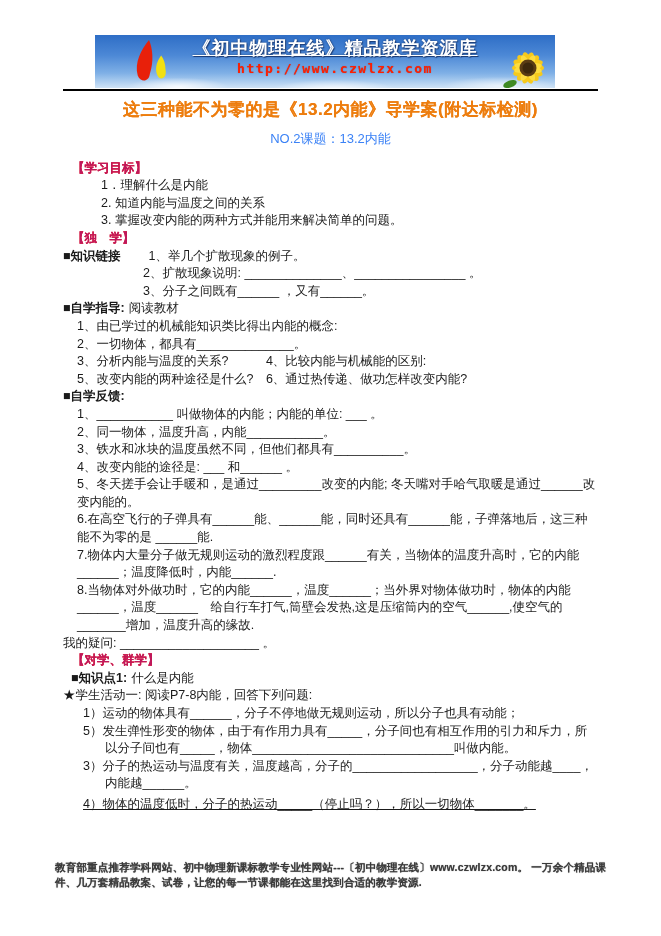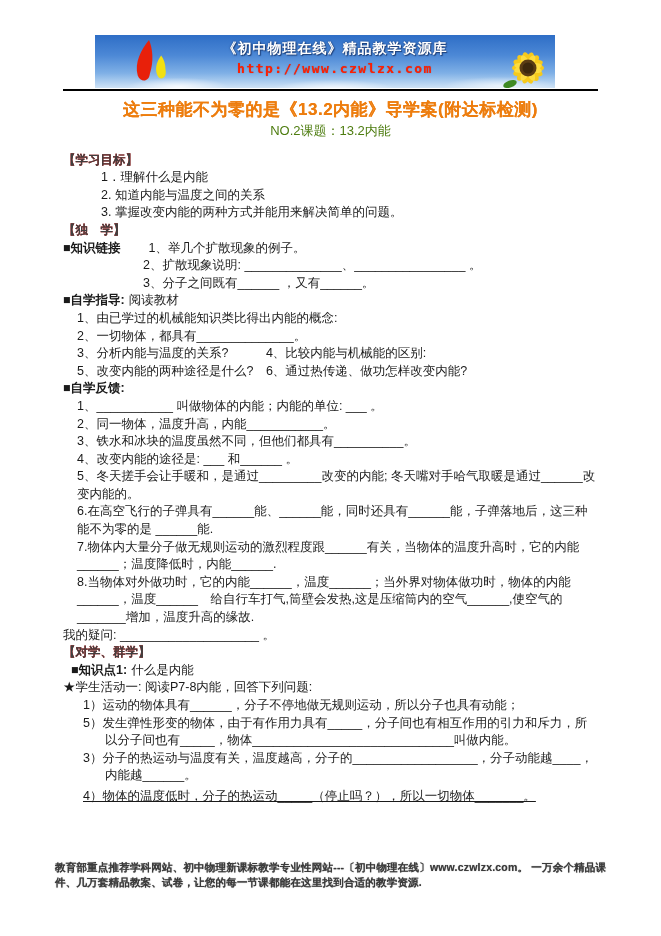--- a/index.html
+++ b/index.html
@@ -18,42 +18,42 @@
     overflow:hidden;
     background:
       radial-gradient(70px 13px at 18% 98%, rgba(255,255,255,.85), rgba(255,255,255,0) 72%),
       radial-gradient(90px 15px at 52% 104%, rgba(255,255,255,.9), rgba(255,255,255,0) 70%),
       radial-gradient(80px 13px at 88% 96%, rgba(255,255,255,.65), rgba(255,255,255,0) 70%),
       linear-gradient(180deg,#2e6ec6 0%,#4c88d6 38%,#7fb0e6 72%,#cfe3f6 100%);
   }
   .banner-logo { position:absolute; left:28px; top:3px; width:52px; height:48px; }
   .banner-text { position:absolute; left:90px; top:5px; width:300px; text-align:center; }
   .site-name {
-    color:#fff; font-weight:bold; font-size:14px; letter-spacing:1px;
-    text-shadow:1px 1px 1px #1d3e77, 0 0 2px #1d3e77; white-space:nowrap;
+    color:#fff; font-weight:bold; font-size:18px; letter-spacing:1px;
+    text-shadow:1px 1px 1px #1d3e77, 0 0 2px #1d3e77; white-space:nowrap;text-decoration:underline;
   }
   .site-url {
     margin-top:2px; color:#ff1f00; font-weight:bold; font-size:13px;
     letter-spacing:1.5px; font-family:"DejaVu Sans Mono", monospace;
     text-shadow:0 0 1px rgba(120,0,0,.5);
   }
   .banner-flower { position:absolute; right:-4px; bottom:-8px; width:64px; height:60px; }
 
   .rule { margin-top:1px; border-top:2px solid #000; }
 
   
   .doc-title {
     margin-top:7px; text-align:center; color:#ed7d0e;
     font-size:17px; font-weight:bold; letter-spacing:0.5px; line-height:24px;
     text-shadow:0 0 .6px #ed7d0e;
   }
-  .lesson-no { margin-top:0; text-align:center; color:#4d7c0f; font-size:13px; }
+  .lesson-no { margin-top:8px; text-align:center; color:#3b82f6; font-size:13px; }
 
   
-  .h-red { color:#404040; font-weight:bold; text-shadow:0 0 .5px #ee0000; }
+  .h-red { color:#be185d; font-weight:bold; text-shadow:0 0 .5px #ee0000;margin-left:9px; }
   .b     { font-weight:bold; }
   .mt12  { margin-top:12px; }
   .line  { }
   .ind-a { padding-left:38px; }   
   .ind-b { padding-left:80px; }   
   .ind-c { padding-left:14px; }   
   .ind-d { padding-left:42px; text-indent:-22px; } 
   .ind-e { padding-left:8px; }    
   .gap28 { margin-left:28px; }
   .gap4  { margin-left:4px; }

